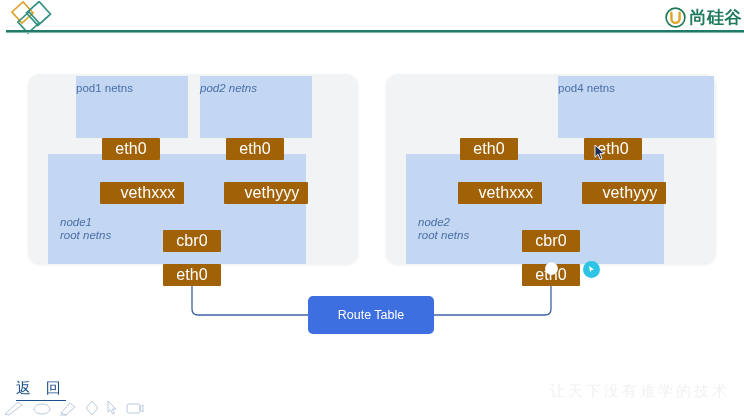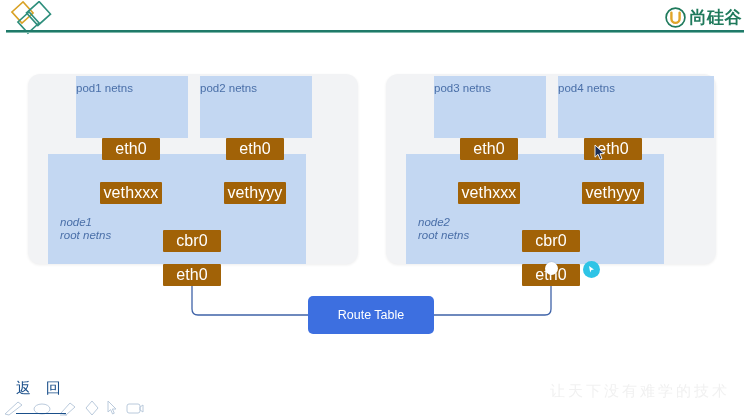--- a/index.html
+++ b/index.html
@@ -67,21 +67,21 @@
   .bx{
     position:absolute;
     background:#a16207;
     color:#ffffff;
     font-size:16px;
     display:flex;align-items:center;justify-content:center;
     border-radius:1px;
     letter-spacing:.1px;
   }
   .bx.eth{width:58px;height:22px;}
-  .bx.veth{width:62px;height:22px;}
+  .bx.veth{width:72px;height:22px;padding-left:12px;}
   .bx.cbr{width:58px;height:22px;}
 
   
   #route-table{
     position:absolute;left:308px;top:262px;width:126px;height:38px;
     background:#3d6fe0;color:#fff;border-radius:5px;
     display:flex;align-items:center;justify-content:center;
     font-size:12.5px;
   }
 
@@ -103,21 +103,21 @@
 
   
   .cursor{position:absolute;left:594px;top:110px;width:12px;height:17px;}
 
   
   .footer{position:absolute;left:0;top:374px;width:744px;height:42px;background:#ffffff;}
   #back-link{
     position:absolute;left:16px;top:5px;
     font-family:"DejaVu Sans",sans-serif;
     font-size:15px;color:#1a4f8a;letter-spacing:5px;
-    border-bottom:1.4px solid #1a4f8a;padding-bottom:15px;
+    border-bottom:1.4px solid #1a4f8a;padding-bottom:2px;
     cursor:pointer;
   }
   .tool-row{position:absolute;left:4px;top:26px;display:flex;align-items:center;gap:6px;opacity:.30;}
   .tool-row svg{display:block;}
   .watermark{
     position:absolute;right:14px;top:8px;
     font-family:"DejaVu Sans",sans-serif;
     font-size:15px;color:#f1f1f1;letter-spacing:3px;
   }
 </style>
@@ -176,43 +176,40 @@
         <path d="M192 252 V275 Q192 281 198 281 L308 281"></path>
         <path d="M551 252 V275 Q551 281 545 281 L434 281"></path>
       </g>
     </svg>
 
     <div class="node-card" id="node-card-1"></div>
 
     <div class="pod-region" style="left:76px;">
       <div class="pod-label">pod1 netns</div>
     </div>
-    <div class="pod-region" style="left:200px;">
+    <div class="pod-region" style="left:200px;font-style:italic;">
       <div class="pod-label">pod2 netns</div>
     </div>
 
     <div class="root-region" style="left:48px;">
       <div class="root-label">
         <span>node1</span>
         <span>root netns</span>
       </div>
     </div>
 
     <div class="bx eth" style="left:102px;top:104px;">eth0</div>
     <div class="bx eth" style="left:226px;top:104px;">eth0</div>
     <div class="bx veth" style="left:100px;top:148px;">vethxxx</div>
     <div class="bx veth" style="left:224px;top:148px;">vethyyy</div>
     <div class="bx cbr" style="left:163px;top:196px;">cbr0</div>
     <div class="bx eth" style="left:163px;top:230px;">eth0</div>
 
     <div class="node-card" id="node-card-2"></div>
 
-    <div class="pod-region" style="left:434px;">
-      <div class="pod-label">pod3 netns</div>
-    </div>
     <div class="pod-region" style="left:558px;padding-left:44px;">
       <div class="pod-label">pod4 netns</div>
     </div>
 
     <div class="root-region" style="left:406px;">
       <div class="root-label">
         <span>node2</span>
         <span>root netns</span>
       </div>
     </div>

